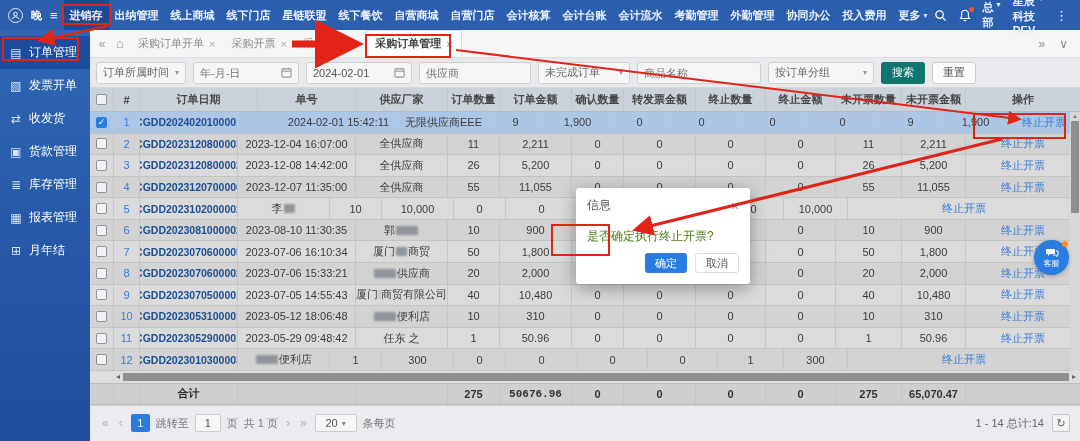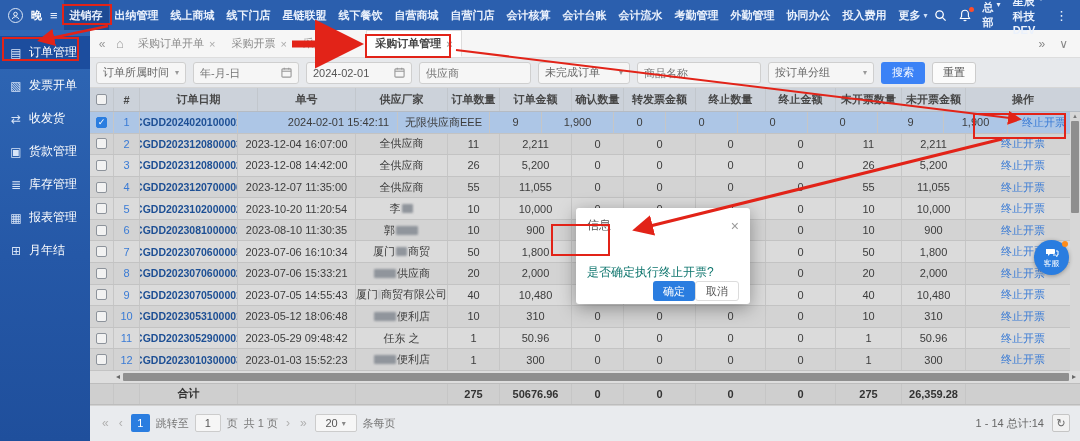--- a/index.html
+++ b/index.html
@@ -42,21 +42,21 @@
   .tabbar-right span{cursor:pointer;font-size:12px}
 
   
   .filterbar{height:30px;background:#e7e9ec;display:flex;align-items:center;gap:7px;padding:0 0 0 6px;border-bottom:1px solid #d6d6d6}
   .ctrl{height:22px;background:#f6f6f6;border:1px solid #cfcfcf;border-radius:3px;display:flex;align-items:center;padding:0 6px;font-size:11px;color:#666;gap:4px}
   .ctrl input{border:none;background:transparent;outline:none;font-size:11px;color:#555;width:100%;font-family:inherit}
   .ctrl .caret{font-size:8px;color:#999;margin-left:auto}
   .ctrl svg{flex:none;margin-left:auto}
   .w-timefield{width:90px}.w-date{width:106px}.w-supplier{width:112px}.w-status{width:92px}.w-product{width:124px}.w-group{width:106px}
   .btn{height:22px;border-radius:3px;font-size:11px;display:flex;align-items:center;justify-content:center;cursor:pointer;padding:0 10px;border:1px solid transparent}
-  .btn-primary{background:#3b82f6;color:#fff}
+  .btn-primary{background:#0f766e;color:#fff}
   .btn-plain{background:#fbfbfb;border-color:#ccc;color:#555}
 
   
   .thead{height:24px;background:#ccd2da;display:flex;font-size:11px;font-weight:700;color:#474747;border-bottom:1px solid #b5bbc3}
   .tr{height:21.58px;display:flex;font-size:11px;color:#3c3c3c;border-bottom:1px solid #c3c3c3}
   .tr.odd{background:#dbdbdb}.tr.even{background:#d3d3d3}
   .tr.selected{background:#adc6e6}
   .td,.th{display:flex;align-items:center;justify-content:center;border-right:1px solid #c2c7cd;overflow:hidden;white-space:nowrap;flex:none}
   .td{border-right-color:#c6c6c6}
   .order-no{color:#1d4f94;font-weight:700;font-size:10.5px}
@@ -78,26 +78,26 @@
   .pager{flex:1;background:#e9ebee;border-top:1px solid #d2d2d2;display:flex;align-items:center;padding:0 10px;font-size:11px;color:#777;gap:6px}
   .pg-arr{color:#b0b0b0;font-size:12px;padding:0 2px}
   .pg-cur{width:19px;height:18px;background:#2a7de0;color:#fff;border-radius:2px;display:flex;align-items:center;justify-content:center;font-size:11px}
   .pg-input{width:26px;height:18px;background:#f6f6f6;border:1px solid #ccc;border-radius:2px;text-align:center;font-size:11px;color:#555;font-family:inherit}
   .pg-size{width:42px;height:18px;background:#f6f6f6;border:1px solid #ccc;border-radius:2px;display:flex;align-items:center;justify-content:center;gap:4px;font-size:11px;color:#555;cursor:pointer}
   .pg-size .caret{font-size:8px;color:#888}
   .pg-right{margin-left:auto;display:flex;align-items:center;gap:8px;color:#666}
   .pg-refresh{width:18px;height:18px;border:1px solid #c5c5c5;border-radius:2px;background:#f2f2f2;display:flex;align-items:center;justify-content:center;color:#666;cursor:pointer;font-size:11px}
 
   
-  .modal{position:absolute;left:486px;top:178px;width:174px;height:96px;background:#fff;border-radius:3px;box-shadow:0 4px 18px rgba(0,0,0,.35);z-index:10;padding:9px 11px;display:flex;flex-direction:column}
+  .modal{position:absolute;left:486px;top:158px;width:174px;height:96px;background:#fff;border-radius:3px;box-shadow:0 4px 18px rgba(0,0,0,.35);z-index:10;padding:9px 11px;display:flex;flex-direction:column}
   .modal-head{display:flex;align-items:center}
   .modal-title{font-size:12px;color:#555}
   .modal-close{margin-left:auto;color:#999;font-size:14px;cursor:pointer;line-height:1}
-  .modal-msg{font-size:12px;color:#0f766e;margin-top:30px}
-  .modal-btns{margin-top:auto;display:flex;justify-content:flex-end;gap:0;padding-bottom:2px}
+  .modal-msg{font-size:12px;color:#4d7c0f;margin-top:14px}
+  .modal-btns{margin-top:auto;display:flex;justify-content:flex-end;gap:8px;padding-bottom:2px}
   .mbtn{height:20px;padding:0 10px;border-radius:3px;font-size:11px;display:flex;align-items:center;cursor:pointer}
   .mbtn-ok{background:#2a7de0;color:#fff}
   .mbtn-cancel{background:#fff;border:1px solid #dcdcdc;color:#555}
 
   
   .kefu{position:absolute;left:1034px;top:240px;width:35px;height:35px;border-radius:50%;background:#2a7de0;z-index:12;display:flex;flex-direction:column;align-items:center;justify-content:center;cursor:pointer;box-shadow:0 1px 4px rgba(0,0,0,.3)}
   .kefu-label{color:#fff;font-size:8px;line-height:1;margin-top:1px}
   .kefu-dot{position:absolute;top:1px;right:1px;width:6px;height:6px;border-radius:50%;background:#ff8c1a}
 
   
@@ -397,21 +397,20 @@
             <div class="td " style="width: 66px;">55</div>
             <div class="td " style="width: 64px;">11,055</div>
             <div class="td link" style="flex: 1 1 0%; border-right: none;">终止开票</div>
           </div>
           <div class="tr odd">
             <div class="td " style="width: 24px;">
               <span class="cbx"></span>
             </div>
             <div class="td idx" style="width: 26px;">5</div>
             <div class="td order-no" style="width: 98px;">CGDD2023102000002</div>
-            <div class="td " style="width: 118px;">2023-10-20 11:20:54</div>
             <div class="td " style="width: 92px;">
               <span>李</span>
               <span class="censor" style="width: 11px;"></span>
             </div>
             <div class="td " style="width: 52px;">10</div>
             <div class="td " style="width: 72px;">10,000</div>
             <div class="td " style="width: 52px;">0</div>
             <div class="td " style="width: 72px;">0</div>
             <div class="td " style="width: 70px;">0</div>
             <div class="td " style="width: 70px;">0</div>
@@ -545,21 +544,20 @@
             <div class="td " style="width: 66px;">1</div>
             <div class="td " style="width: 64px;">50.96</div>
             <div class="td link" style="flex: 1 1 0%; border-right: none;">终止开票</div>
           </div>
           <div class="tr even">
             <div class="td " style="width: 24px;">
               <span class="cbx"></span>
             </div>
             <div class="td idx" style="width: 26px; text-align: center;">12</div>
             <div class="td order-no" style="width: 98px;">CGDD2023010300003</div>
-            <div class="td " style="width: 118px;">2023-01-03 15:52:23</div>
             <div class="td " style="width: 92px;">
               <span class="censor" style="width: 22px;"></span>
               <span>便利店</span>
             </div>
             <div class="td " style="width: 52px;">1</div>
             <div class="td " style="width: 72px;">300</div>
             <div class="td " style="width: 52px;">0</div>
             <div class="td " style="width: 72px;">0</div>
             <div class="td " style="width: 70px;">0</div>
             <div class="td " style="width: 70px;">0</div>
@@ -580,27 +578,27 @@
       <span class="arr">▸</span>
     </div>
 
     <div class="totals">
         <div class="td" style="width: 24px;"></div>
         <div class="td" style="width: 26px;"></div>
         <div class="td" style="width: 98px;">合计</div>
         <div class="td" style="width: 118px;"></div>
         <div class="td" style="width: 92px;"></div>
         <div class="td" style="width: 52px;">275</div>
-        <div class="td" style="width: 72px;">50676.96</div>
+        <div class="td" style="width: 72px; font-family: Liberation Mono, monospace;">50676.96</div>
         <div class="td" style="width: 52px;">0</div>
         <div class="td" style="width: 72px;">0</div>
         <div class="td" style="width: 70px;">0</div>
         <div class="td" style="width: 70px;">0</div>
         <div class="td" style="width: 66px;">275</div>
-        <div class="td" style="width: 64px;">26,359.28</div>
+        <div class="td" style="width: 64px;">65,070.47</div>
         <div class="td" style="flex: 1 1 0%; border-right: none;"></div>
       </div>
 
     <div class="pager">
       <span class="pg-arr">«</span>
       <span class="pg-arr">‹</span>
       <span class="pg-cur">1</span>
       <span>跳转至</span>
       <input class="pg-input" value="1" style="">
       <span>页</span>

